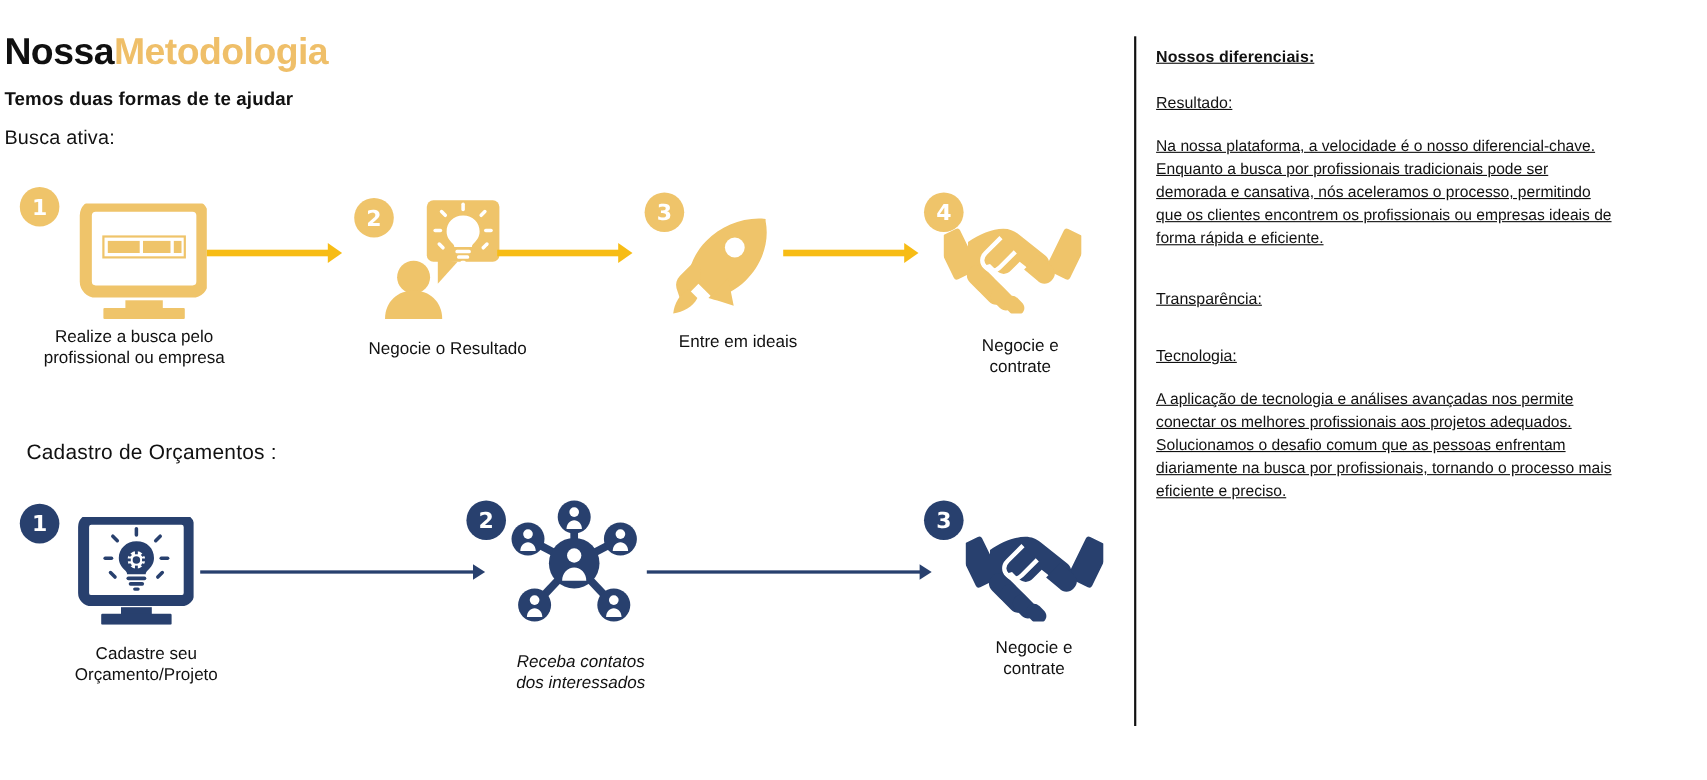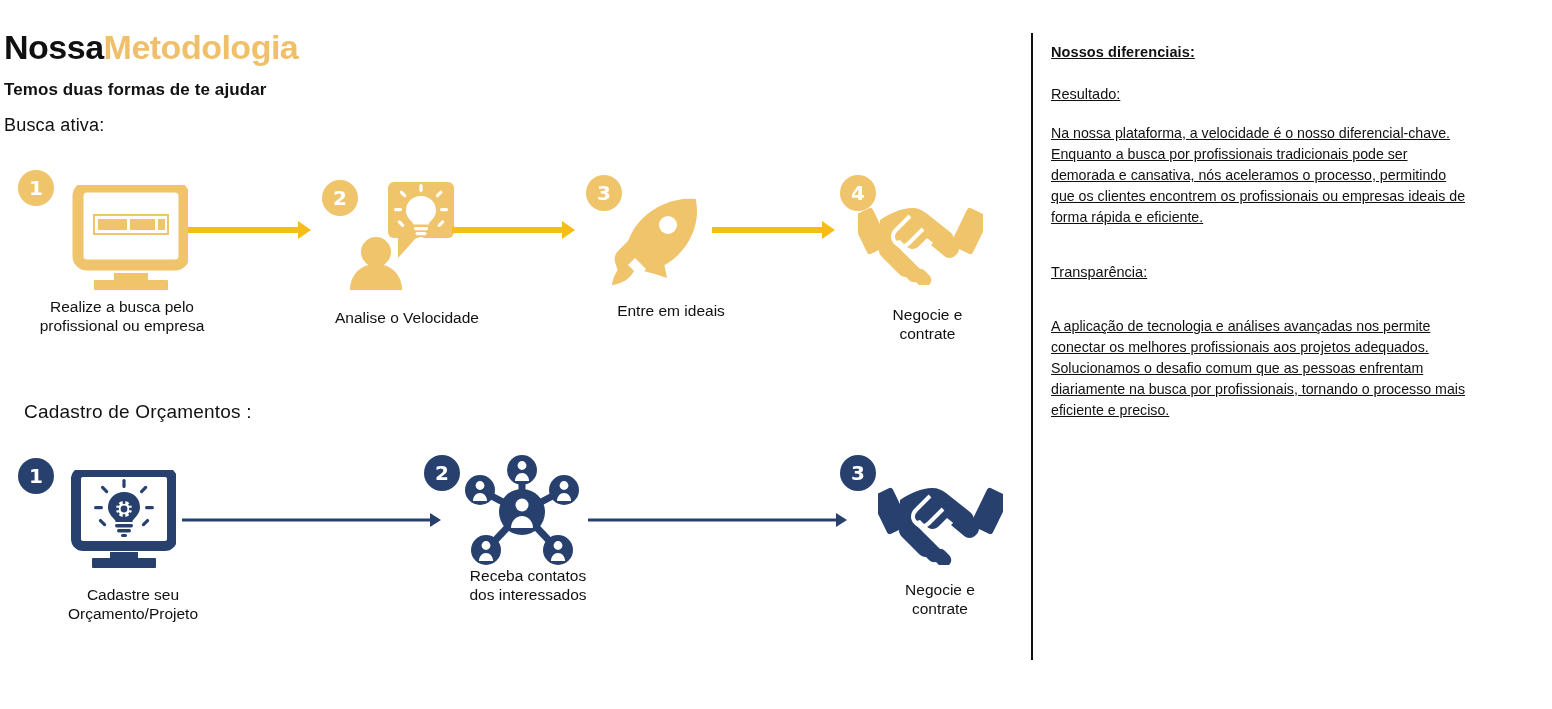--- a/index.html
+++ b/index.html
@@ -148,21 +148,21 @@
             <rect x="91.5" y="10" width="3.2" height="8" rx="1.6" transform="rotate(45 93.1 14)"></rect>
             <rect x="48" y="28" width="8" height="3.2" rx="1.6"></rect>
             <rect x="94" y="28" width="8" height="3.2" rx="1.6"></rect>
             <rect x="51" y="42" width="8" height="3.2" rx="1.6" transform="rotate(45 55 43.6)"></rect>
             <rect x="91" y="42" width="8" height="3.2" rx="1.6" transform="rotate(-45 95 43.6)"></rect>
           </g>
           <circle cx="30" cy="72" r="15" fill="#EFC46A"></circle>
           <path d="M4 110 c0-16 11.6-26 26-26 s26 10 26 26 z" fill="#EFC46A"></path>
         </svg>
       </div>
-      <div class="step-label" style="left:-16px;top:143px;width:210px;">Analise o Velocidade</div>
+      <div class="step-label" style="left:-16px;top:143px;width:210px;">Negocie o Resultado</div>
     </div>
 
     <div class="arrow amber" style="left:452px;top:57px;width:125px;">
       <div class="shaft" style="left:0;width:112px;"></div>
       <div class="head" style="left:110px;"></div>
     </div>
 
     <div class="step" style="left:582px;width:180px;">
       <div class="badge amber" style="left:4px;top:10px;">3</div>
       <div class="icon-box" style="left:18px;top:28px;">
@@ -287,21 +287,21 @@
             <circle cx="24" cy="93.5" r="4.4" fill="#FFFFFF"></circle>
             <path d="M17 109 c0-4.6 3.2-8 7-8 s7 3.4 7 8 z" fill="#FFFFFF"></path>
           </g>
           <g>
             <circle cx="96" cy="98" r="15" fill="#28406E"></circle>
             <circle cx="96" cy="93.5" r="4.4" fill="#FFFFFF"></circle>
             <path d="M89 109 c0-4.6 3.2-8 7-8 s7 3.4 7 8 z" fill="#FFFFFF"></path>
           </g>
         </svg>
       </div>
-      <div class="step-label" style="left:-6px;top:126px;width:220px;">Receba contatos
+      <div class="step-label" style="left:-6px;top:152px;width:220px;font-style:italic;">Receba contatos
 dos interessados</div>
     </div>
 
     <div class="arrow navy" style="left:588px;top:72px;width:262px;">
       <div class="shaft" style="left:0;width:250px;"></div>
       <div class="head" style="left:248px;"></div>
     </div>
 
     <div class="step" style="left:840px;width:190px;">
       <div class="badge navy" style="left:0px;top:15px;">3</div>
@@ -333,17 +333,18 @@
     <div class="sb-block b1">
       <div class="sb-term">Resultado:</div>
       <div class="sb-body">Na nossa plataforma, a velocidade é o nosso diferencial-chave. Enquanto a busca por profissionais tradicionais pode ser demorada e cansativa, nós aceleramos o processo, permitindo que os clientes encontrem os profissionais ou empresas ideais de forma rápida e eficiente.</div>
     </div>
 
     <div class="sb-block b2">
       <div class="sb-term">Transparência:</div>
     </div>
 
     <div class="sb-block">
+      <div class="sb-term">Tecnologia:</div>
       <div class="sb-body">A aplicação de tecnologia e análises avançadas nos permite conectar os melhores profissionais aos projetos adequados. Solucionamos o desafio comum que as pessoas enfrentam diariamente na busca por profissionais, tornando o processo mais eficiente e preciso.</div>
     </div>
   </div>
 
 </div>
 
 </body></html>

